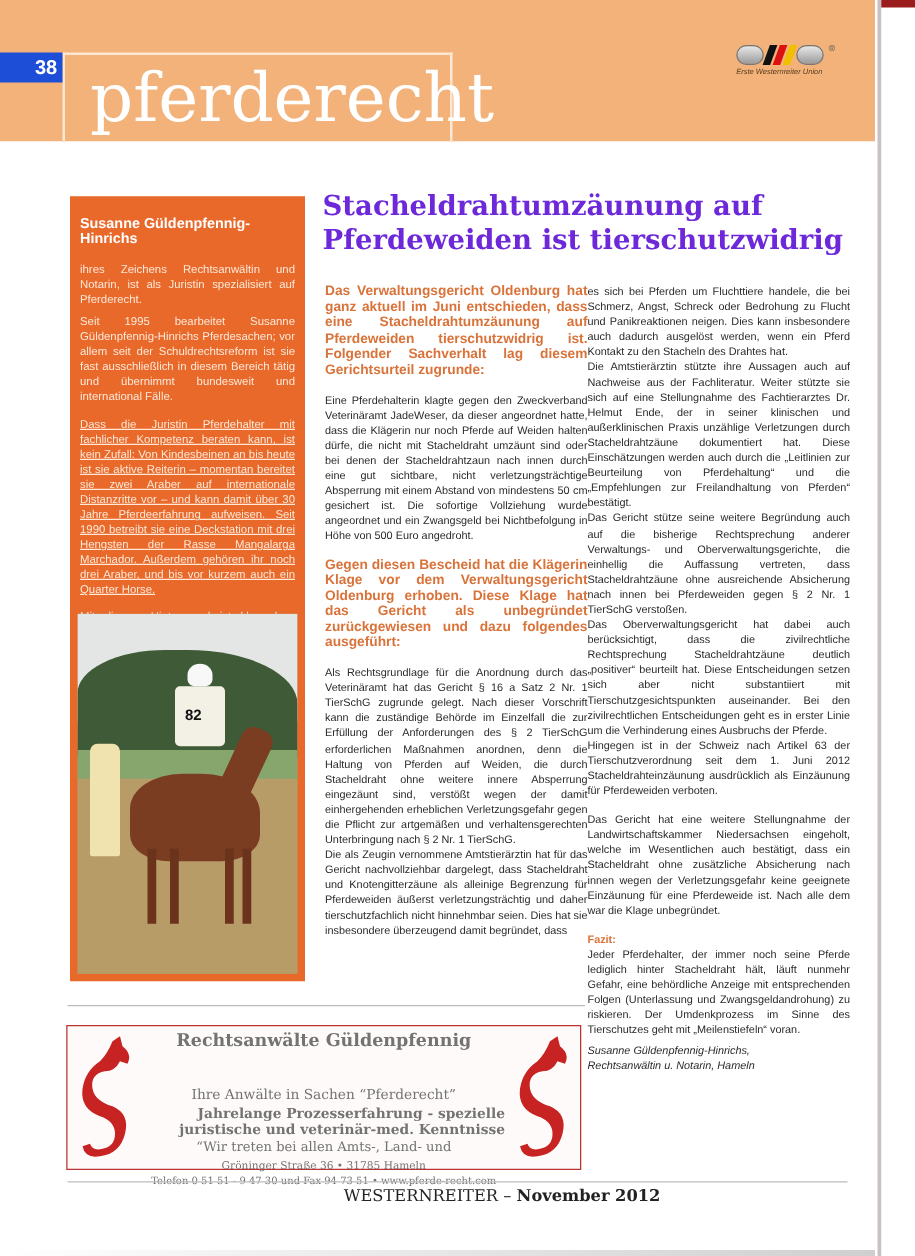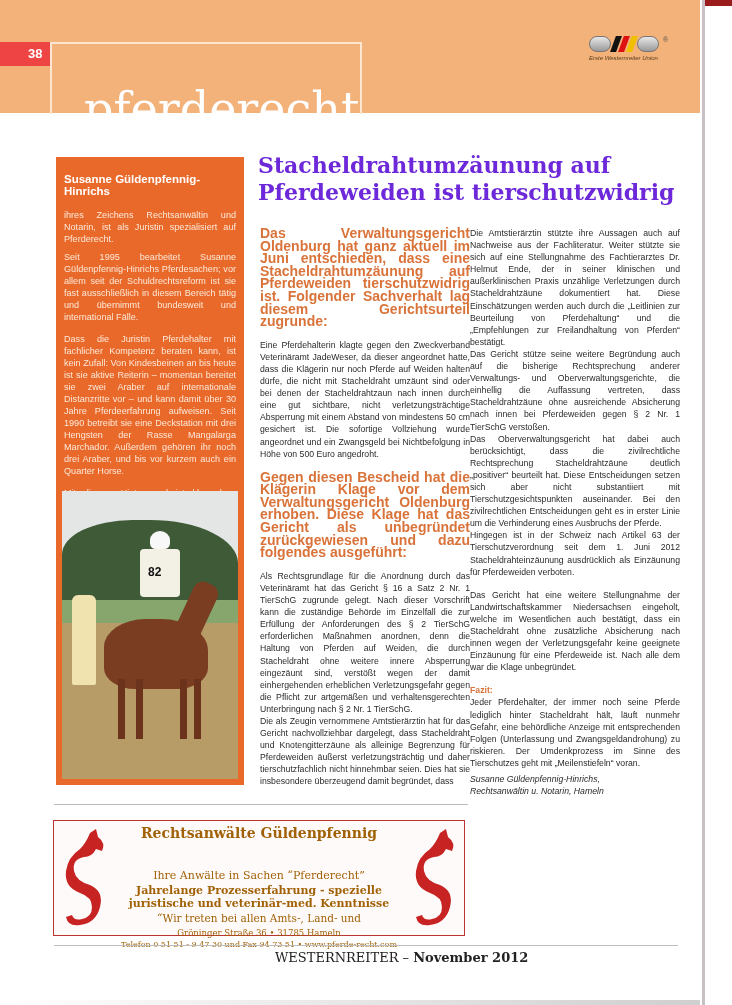--- a/index.html
+++ b/index.html
@@ -9,27 +9,27 @@
   .header-band {
     position: absolute; left: 0; top: 0; width: 700px; height: 113px;
     background: #f2b27a;
   }
   .title-frame {
     position: absolute; left: 50px; top: 42px; width: 312px; height: 72px;
     border-top: 2px solid #fbe6d2; border-left: 2px solid #fbe6d2; border-right: 2px solid #fbe6d2;
   }
   .page-number {
     position: absolute; left: 0; top: 42px; width: 50px; height: 24px;
-    background: #ef4444; color: #fff; font-weight: bold; font-size: 13px;
+    background: #1d4ed8; color: #fff; font-weight: bold; font-size: 16px;
     padding: 4px 0 0 28px;
   }
   .section-title {
-    position: absolute; left: 84px; top: 52px;
-    font-family: "DejaVu Serif", serif; font-size: 46px; color: #ffffff;
-    letter-spacing: 0px; line-height: 1; margin-top: 34px;
+    position: absolute; left: 72px; top: 52px;
+    font-family: "DejaVu Serif", serif; font-size: 54px; color: #ffffff;
+    letter-spacing: 0px; line-height: 1;
   }
   .logo {
     position: absolute; left: 589px; top: 36px; width: 100px; height: 34px;
   }
   .logo-mark { display: flex; gap: 2px; align-items: center; }
   .logo-letter {
     width: 22px; height: 16px; border-radius: 8px; background: linear-gradient(#e8e8e8,#9a9a9a);
     border: 1px solid #777;
   }
   .logo-stripe { width: 6px; height: 16px; transform: skewX(-20deg); }
@@ -40,21 +40,21 @@
     position: absolute; left: 702px; top: 0; width: 3px; height: 1005px; background: #c9c0c6;
   }
   .right-tab { position: absolute; left: 705px; top: 0; width: 27px; height: 6px; background: #9b1c1c; }
 
   .sidebar {
     position: absolute; left: 56px; top: 157px; width: 188px; height: 628px;
     background: #e8692a; color: #fde8d8; padding: 12px 8px;
   }
   .sidebar-name { font-weight: bold; font-size: 11.5px; color: #ffffff; margin: 4px 0 12px 0; }
   .sidebar p { font-size: 9.1px; line-height: 12px; margin-bottom: 6px; text-align: justify; }
-  .sidebar p.gap { margin-top: 10px; }
+  .sidebar p.gap { margin-top: 10px; text-decoration: underline; }
   .photo {
     position: absolute; left: 6px; top: 334px; width: 176px; height: 288px;
     background: #b89a6a; overflow: hidden;
   }
   .photo .sky { position: absolute; left: 0; top: 0; width: 100%; height: 30%; background: #e4e6e6; }
   .photo .trees { position: absolute; left: 0; top: 10%; width: 100%; height: 30%; background: #3e5a36; border-radius: 40% 50% 0 0; }
   .photo .grass { position: absolute; left: 0; top: 38%; width: 100%; height: 10%; background: #86a66e; }
   .photo .field { position: absolute; left: 0; top: 46%; width: 100%; height: 54%; background: #b79c68; }
   .photo .horse { position: absolute; left: 42px; top: 128px; width: 104px; height: 70px; background: #7a3d22; border-radius: 40% 45% 30% 30%; }
   .photo .horse-neck { position: absolute; left: 122px; top: 90px; width: 26px; height: 60px; background: #7a3d22; transform: rotate(25deg); border-radius: 10px; }
@@ -64,40 +64,40 @@
   .photo .leg { position: absolute; width: 7px; height: 60px; background: #6b331c; top: 188px; }
   .photo .bystander { position: absolute; left: 10px; top: 104px; width: 24px; height: 90px; background: #f0e3b0; border-radius: 6px 6px 2px 2px; }
 
   .headline {
     position: absolute; left: 258px; top: 152px; width: 420px;
     font-family: "DejaVu Serif", serif; color: #6d28d9; font-size: 22px; line-height: 27px;
   }
 
   .col { position: absolute; width: 210px; font-size: 8.7px; line-height: 12.1px; text-align: justify; color: #2a2a2a; }
   .col p { margin-bottom: 0; }
-  .col p.lead { color: #d9733a; font-weight: bold; font-size: 14px; line-height: 12.6px; }
+  .col p.lead { color: #d9733a; font-weight: bold; font-size: 11px; line-height: 12.6px; }
   .col p.space { margin-top: 11px; }
   .col1 { left: 260px; top: 227px; }
   .col2 { left: 470px; top: 227px; }
   .fazit-head { color: #d9733a; font-weight: bold; }
   .signature { font-style: italic; margin-top: 4px; }
 
   .divider { position: absolute; left: 54px; top: 804px; width: 414px; height: 1px; background: #bbbbbb; }
 
   .ad {
     position: absolute; left: 53px; top: 820px; width: 412px; height: 116px;
-    border: 1px solid #b33; background: #fffafa; font-family: "DejaVu Serif", serif; color: #a16207;
+    border: 1px solid #b33; background: #fffafa; font-family: "DejaVu Serif", serif; color: #737373;
     text-align: center;
   }
   .ad .para-l { position: absolute; left: 6px; top: 6px; width: 48px; height: 104px; }
   .ad .para-r { position: absolute; right: 6px; top: 6px; width: 48px; height: 104px; }
   .ad .inner { position: absolute; left: 60px; right: 60px; top: 4px; }
   .ad .firm { font-size: 14px; font-weight: bold; line-height: 17px; }
   .ad .sub { font-size: 11px; line-height: 13px; margin-top: 27px; }
-  .ad .bold { font-size: 11px; font-weight: bold; line-height: 13px; margin-top: 2px; }
+  .ad .bold { font-size: 11px; font-weight: bold; line-height: 13px; margin-top: 2px; text-align: right; }
   .ad .quote { font-size: 10.5px; line-height: 13px; margin-top: 2px; }
   .ad .addr { font-size: 8.5px; line-height: 11px; margin-top: 3px; }
   .ad .tel { font-size: 8px; line-height: 11px; }
 
   .footer-line { position: absolute; left: 54px; top: 945px; width: 624px; height: 1px; background: #bdbdbd; }
   .footer {
     position: absolute; left: 275px; top: 950px; font-family: "DejaVu Serif", serif; font-size: 13px; color: #222;
   }
   .footer .issue { font-weight: bold; }
   .bottom-shade { position: absolute; left: 0; top: 1000px; width: 700px; height: 5px; background: linear-gradient(90deg,#fff,#cfcfcf); }
@@ -154,20 +154,21 @@
 
 <div class="col col1">
   <p class="lead">Das Verwaltungsgericht Oldenburg hat ganz aktuell im Juni entschieden, dass eine Stacheldrahtumzäunung auf Pferdeweiden tierschutzwidrig ist. Folgender Sachverhalt lag diesem Gerichtsurteil zugrunde:</p>
   <p class="space">Eine Pferdehalterin klagte gegen den Zweckverband Veterinäramt JadeWeser, da dieser angeordnet hatte, dass die Klägerin nur noch Pferde auf Weiden halten dürfe, die nicht mit Stacheldraht umzäunt sind oder bei denen der Stacheldrahtzaun nach innen durch eine gut sichtbare, nicht verletzungsträchtige Absperrung mit einem Abstand von mindestens 50 cm gesichert ist. Die sofortige Vollziehung wurde angeordnet und ein Zwangsgeld bei Nichtbefolgung in Höhe von 500 Euro angedroht.</p>
   <p class="lead space">Gegen diesen Bescheid hat die Klägerin Klage vor dem Verwaltungsgericht Oldenburg erhoben. Diese Klage hat das Gericht als unbegründet zurückgewiesen und dazu folgendes ausgeführt:</p>
   <p class="space">Als Rechtsgrundlage für die Anordnung durch das Veterinäramt hat das Gericht § 16 a Satz 2 Nr. 1 TierSchG zugrunde gelegt. Nach dieser Vorschrift kann die zuständige Behörde im Einzelfall die zur Erfüllung der Anforderungen des § 2 TierSchG erforderlichen Maßnahmen anordnen, denn die Haltung von Pferden auf Weiden, die durch Stacheldraht ohne weitere innere Absperrung eingezäunt sind, verstößt wegen der damit einhergehenden erheblichen Verletzungsgefahr gegen die Pflicht zur artgemäßen und verhaltensgerechten Unterbringung nach § 2 Nr. 1 TierSchG.</p>
   <p>Die als Zeugin vernommene Amtstierärztin hat für das Gericht nachvollziehbar dargelegt, dass Stacheldraht und Knotengitterzäune als alleinige Begrenzung für Pferdeweiden äußerst verletzungsträchtig und daher tierschutzfachlich nicht hinnehmbar seien. Dies hat sie insbesondere überzeugend damit begründet, dass</p>
 </div>
 
 <div class="col col2">
+  <p>es sich bei Pferden um Fluchttiere handele, die bei Schmerz, Angst, Schreck oder Bedrohung zu Flucht und Panikreaktionen neigen. Dies kann insbesondere auch dadurch ausgelöst werden, wenn ein Pferd Kontakt zu den Stacheln des Drahtes hat.</p>
   <p>Die Amtstierärztin stützte ihre Aussagen auch auf Nachweise aus der Fachliteratur. Weiter stützte sie sich auf eine Stellungnahme des Fachtierarztes Dr. Helmut Ende, der in seiner klinischen und außerklinischen Praxis unzählige Verletzungen durch Stacheldrahtzäune dokumentiert hat. Diese Einschätzungen werden auch durch die „Leitlinien zur Beurteilung von Pferdehaltung“ und die „Empfehlungen zur Freilandhaltung von Pferden“ bestätigt.</p>
   <p>Das Gericht stütze seine weitere Begründung auch auf die bisherige Rechtsprechung anderer Verwaltungs- und Oberverwaltungsgerichte, die einhellig die Auffassung vertreten, dass Stacheldrahtzäune ohne ausreichende Absicherung nach innen bei Pferdeweiden gegen § 2 Nr. 1 TierSchG verstoßen.</p>
   <p>Das Oberverwaltungsgericht hat dabei auch berücksichtigt, dass die zivilrechtliche Rechtsprechung Stacheldrahtzäune deutlich „positiver“ beurteilt hat. Diese Entscheidungen setzen sich aber nicht substantiiert mit Tierschutzgesichtspunkten auseinander. Bei den zivilrechtlichen Entscheidungen geht es in erster Linie um die Verhinderung eines Ausbruchs der Pferde.</p>
   <p>Hingegen ist in der Schweiz nach Artikel 63 der Tierschutzverordnung seit dem 1. Juni 2012 Stacheldrahteinzäunung ausdrücklich als Einzäunung für Pferdeweiden verboten.</p>
   <p class="space">Das Gericht hat eine weitere Stellungnahme der Landwirtschaftskammer Niedersachsen eingeholt, welche im Wesentlichen auch bestätigt, dass ein Stacheldraht ohne zusätzliche Absicherung nach innen wegen der Verletzungsgefahr keine geeignete Einzäunung für eine Pferdeweide ist. Nach alle dem war die Klage unbegründet.</p>
   <p class="space fazit-head">Fazit:</p>
   <p>Jeder Pferdehalter, der immer noch seine Pferde lediglich hinter Stacheldraht hält, läuft nunmehr Gefahr, eine behördliche Anzeige mit entsprechenden Folgen (Unterlassung und Zwangsgeldandrohung) zu riskieren. Der Umdenkprozess im Sinne des Tierschutzes geht mit „Meilenstiefeln“ voran.</p>
   <div class="signature">
     <div>Susanne Güldenpfennig-Hinrichs,</div>
     <div>Rechtsanwältin u. Notarin, Hameln</div>

